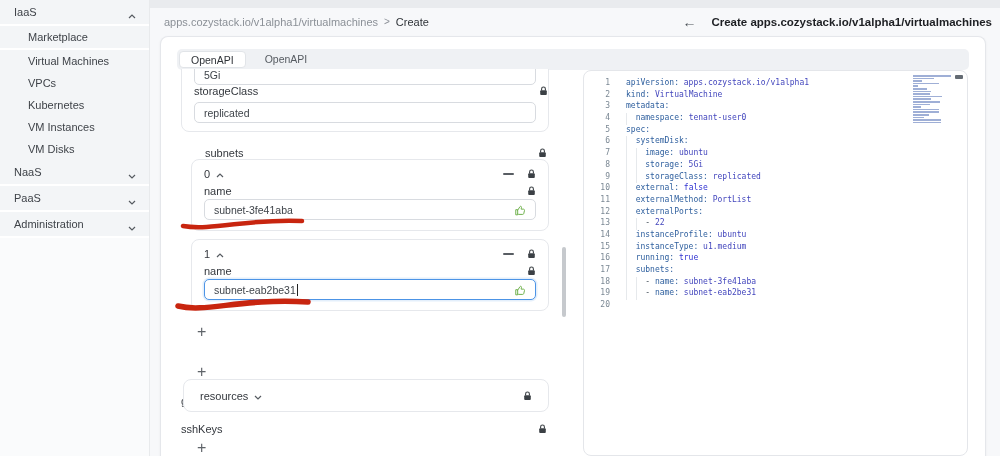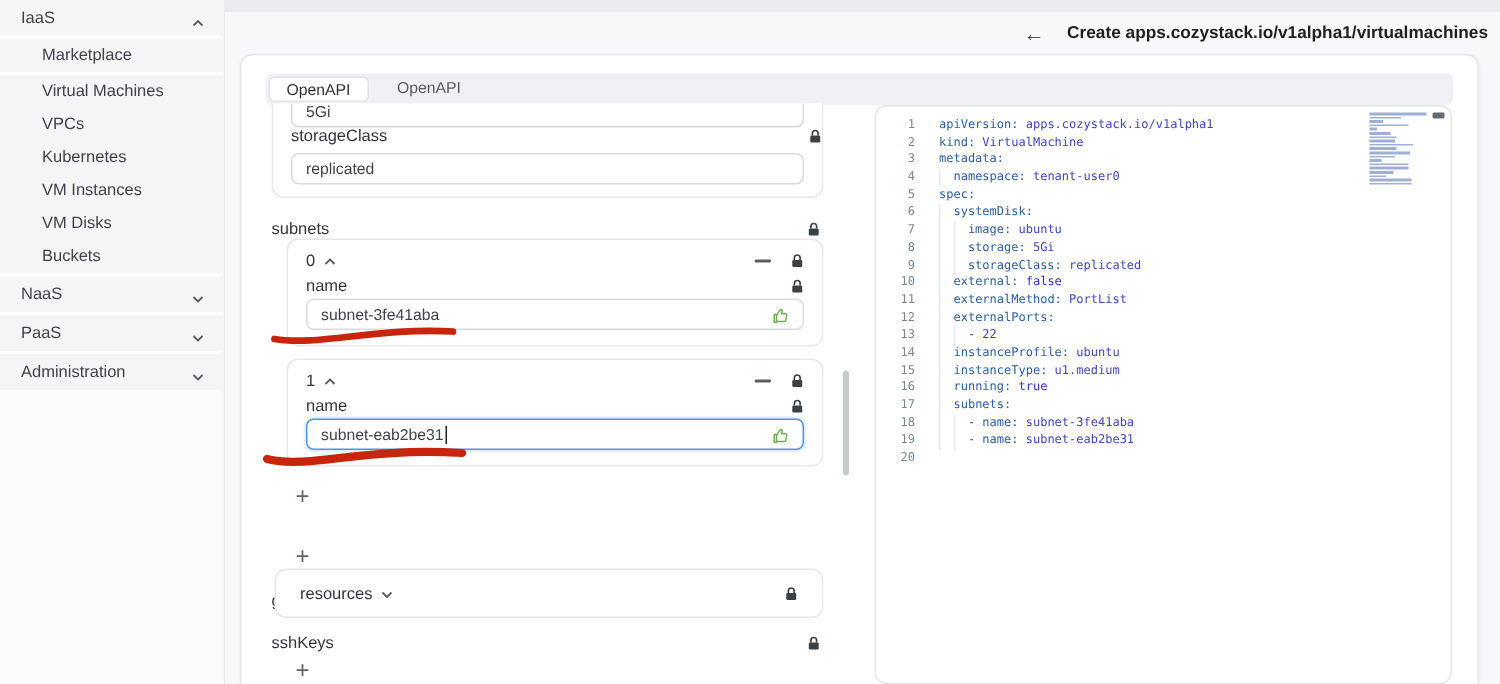--- a/index.html
+++ b/index.html
@@ -109,23 +109,20 @@
         </div>
         <div class="srow sub">
           <span>Kubernetes</span>
         </div>
         <div class="srow sub">
           <span>VM Instances</span>
         </div>
         <div class="srow sub">
           <span>VM Disks</span>
         </div>
-        <div class="srow sub gap">
-          <span>Buckets</span>
-        </div>
         <div class="srow top gap">
           <span>NaaS</span>
           <span class="chev"><svg width="8" height="5" viewBox="0 0 8 5">
               <polyline points="1,1 4,4 7,1" fill="none" stroke="#565b61" stroke-width="1.2"></polyline>
             </svg></span>
         </div>
         <div class="srow top gap">
           <span>PaaS</span>
           <span class="chev"><svg width="8" height="5" viewBox="0 0 8 5">
               <polyline points="1,1 4,4 7,1" fill="none" stroke="#565b61" stroke-width="1.2"></polyline>
@@ -138,20 +135,25 @@
             </svg></span>
         </div>
       </div>
     <div id="sidebar-fill"></div>
   </div>
 </div>
 
 <div id="topstrip" class="abs"></div>
 <div id="mainbg" class="abs"></div>
 <div id="hdr" class="abs">
+  <div id="breadcrumb">
+    <span class="path">apps.cozystack.io/v1alpha1/virtualmachines</span>
+    <span class="sep">&gt;</span>
+    <span class="cur">Create</span>
+  </div>
   <div id="hdr-right">
     <span id="back-arrow">←</span>
     <span id="page-title">Create apps.cozystack.io/v1alpha1/virtualmachines</span>
   </div>
 </div>
 
 <div id="card" class="abs">
 
   <div id="tabstrip">
     <span class="tab active">OpenAPI</span>
@@ -170,21 +172,21 @@
           <span class="lockbtn lock-ph"><svg width="9" height="10" viewBox="0 0 9 10">
                 <path d="M2.6 4.4 V2.9 a1.9 1.9 0 0 1 3.8 0 V4.4" fill="none" stroke="#3b4045" stroke-width="1.1"></path>
                 <rect x="1.2" y="4.3" width="6.6" height="4.7" rx="0.9" fill="#3b4045"></rect>
               </svg></span>
         </div>
         <div class="finput" style="left:12px; right:12px; top:118px;">
           <span>replicated</span>
         </div>
       </div>
 
-      <div class="rowlabel" style="top:134px;">
+      <div class="rowlabel" style="top:134px;margin-left:24px;">
         <span class="flabel">subnets</span>
         <span class="lockbtn lock-ph"><svg width="9" height="10" viewBox="0 0 9 10">
               <path d="M2.6 4.4 V2.9 a1.9 1.9 0 0 1 3.8 0 V4.4" fill="none" stroke="#3b4045" stroke-width="1.1"></path>
               <rect x="1.2" y="4.3" width="6.6" height="4.7" rx="0.9" fill="#3b4045"></rect>
             </svg></span>
       </div>
 
       <div class="gcard" style="left:10px; top:146px; width:358px; height:72px;">
         <div class="itemhdr">
           <span>0</span>

